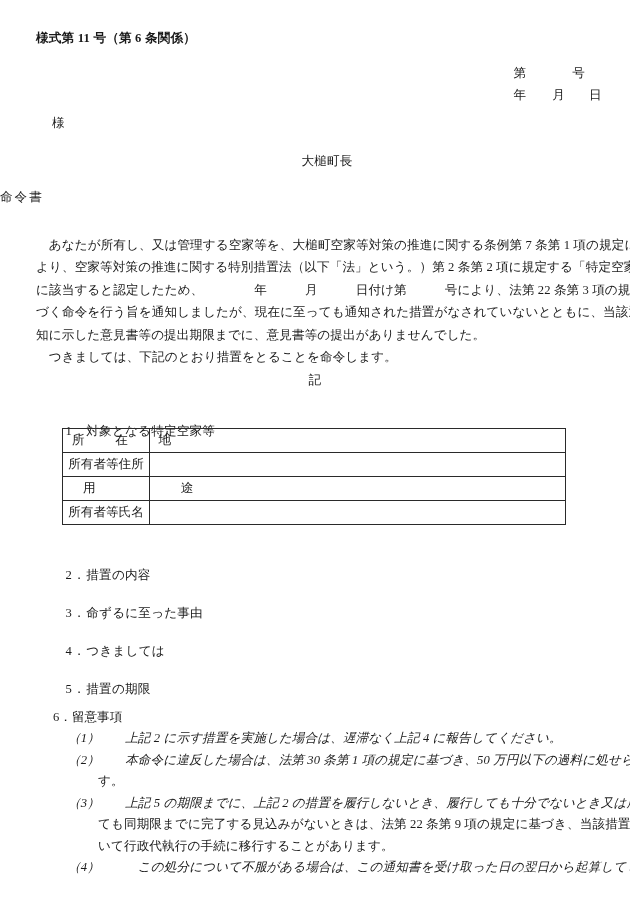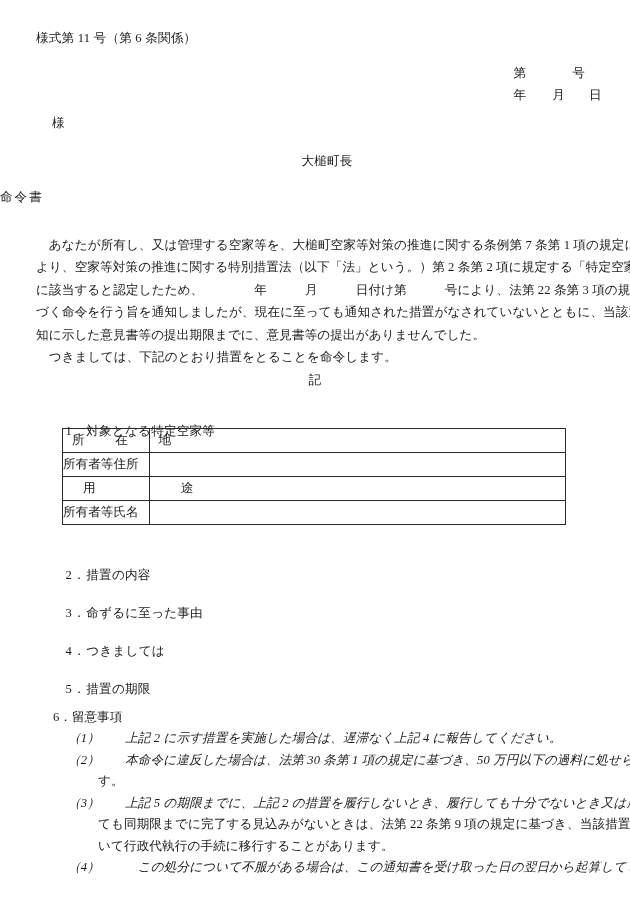--- a/index.html
+++ b/index.html
@@ -26,20 +26,21 @@
     font-size: 12.6px;
     line-height: 1.0;
     white-space: pre;
     letter-spacing: 0.2px;
   }
 
   
   .form-no {
     left: 36px;
     top: 32px;
+    font-weight: bold;
   }
 
   
   .doc-no-row {
     left: 500px;
     top: 54px;
   }
   .doc-no-row .lbl-a { margin-right: 46px; }
 
   .doc-date-row {
@@ -115,20 +116,21 @@
   }
   .tbl td {
     border: 1px solid #2a2a2a;
     height: 23px;
     font-size: 12.6px;
     padding: 0;
     vertical-align: middle;
   }
   .tbl td.label {
     width: 86px;
+    text-align: center;
     white-space: pre;
     margin-left: 20px;
   }
   .tbl td.label .sp3 {
     display: inline-block;
     letter-spacing: 9px;
     padding-left: 9px;
   }
   .tbl td.label .sp2 {
     display: inline-block;

